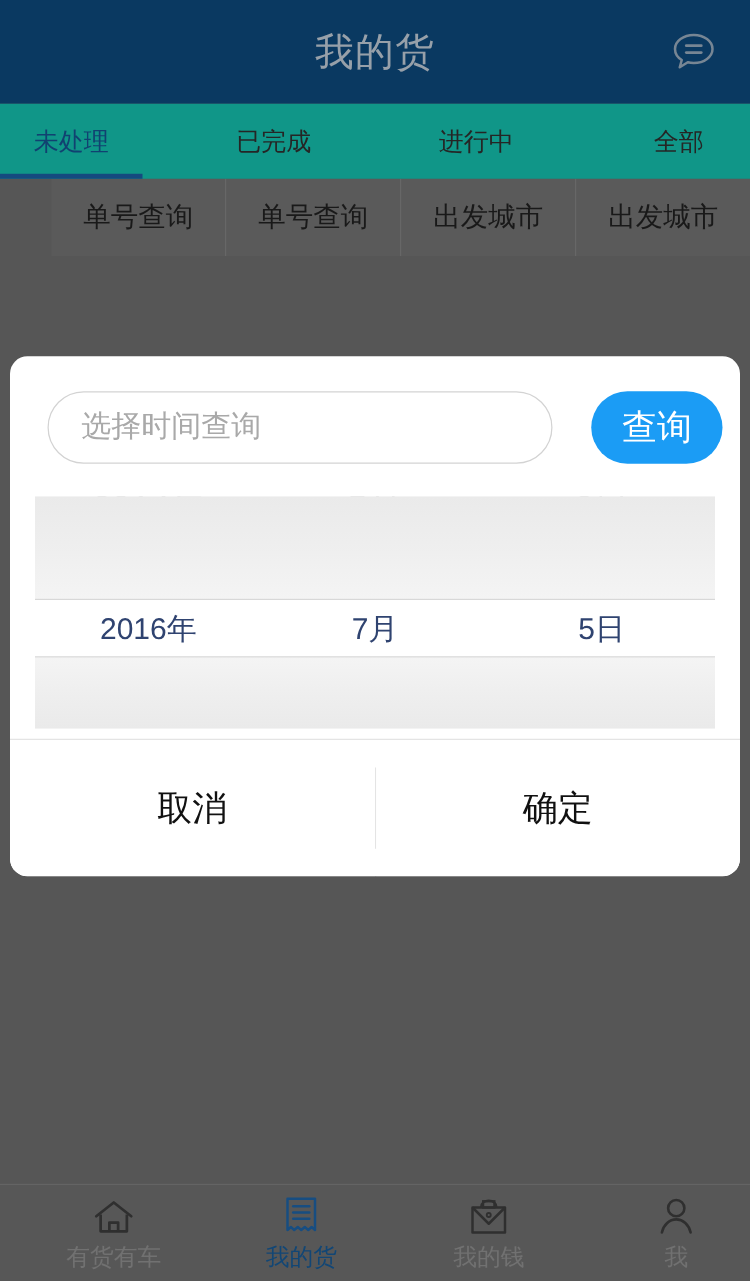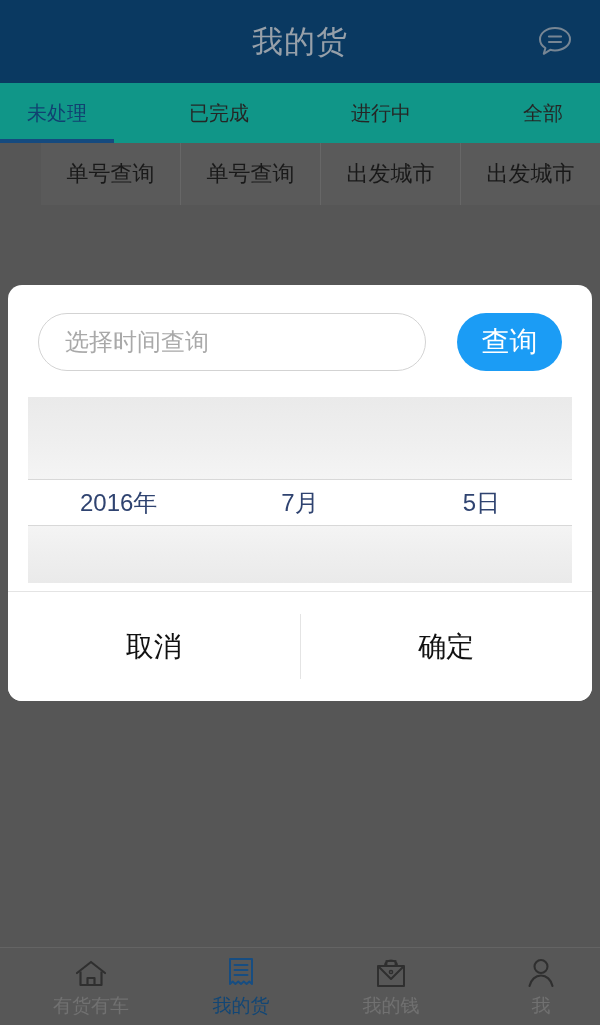--- a/index.html
+++ b/index.html
@@ -64,21 +64,21 @@
 
   
   .overlay { position:absolute; inset:0; background:rgba(0,0,0,0.18); }
 
   .dialog {
     position:absolute; left:8px; top:285px; width:584px;
     background:#fff; border-radius:14px; overflow:hidden;
     display:flex; flex-direction:column;
   }
 
-  .dialog-search { padding:28px 30px 26px 30px; display:flex; align-items:center; gap:31px; }
+  .dialog-search { padding:28px 14px 26px 30px; display:flex; align-items:center; gap:31px; }
   .search-input {
     flex:1; height:58px; border:1px solid #d3d3d3; border-radius:29px;
     background:#fff; padding:0 26px; font-size:24px; color:#333;
     font-family:"Liberation Sans","DejaVu Sans",sans-serif; outline:none;
   }
   .search-input::placeholder { color:#a9a9a9; }
   .search-btn {
     width:105px; height:58px; border:none; border-radius:29px;
     background:#1b9cf5; color:#fff; font-size:28px; cursor:pointer;
     font-family:"Liberation Sans","DejaVu Sans",sans-serif;

